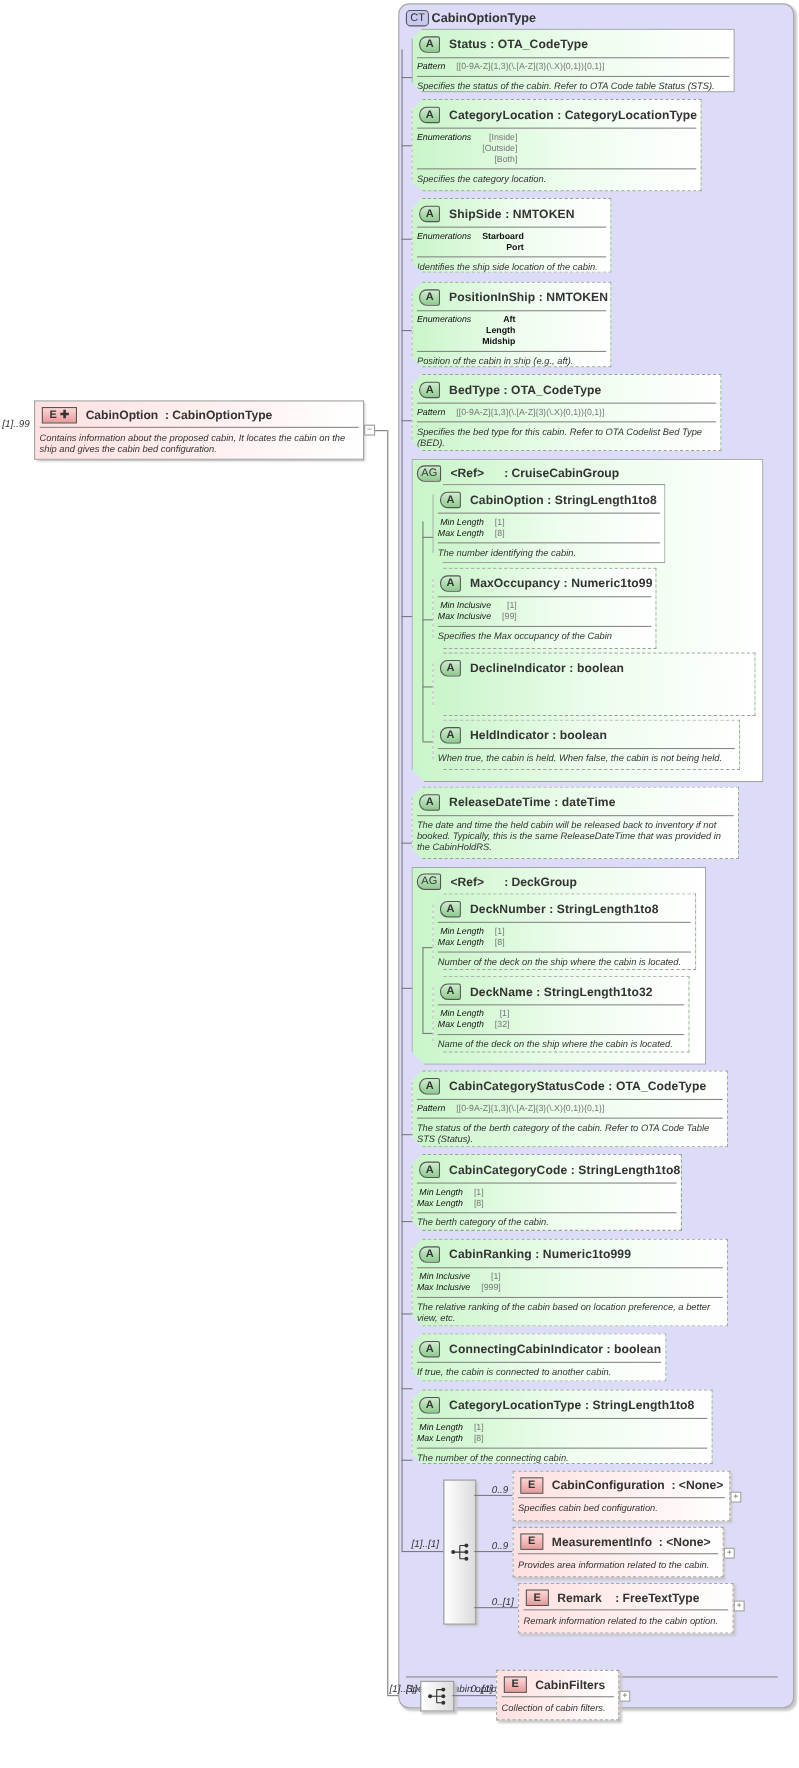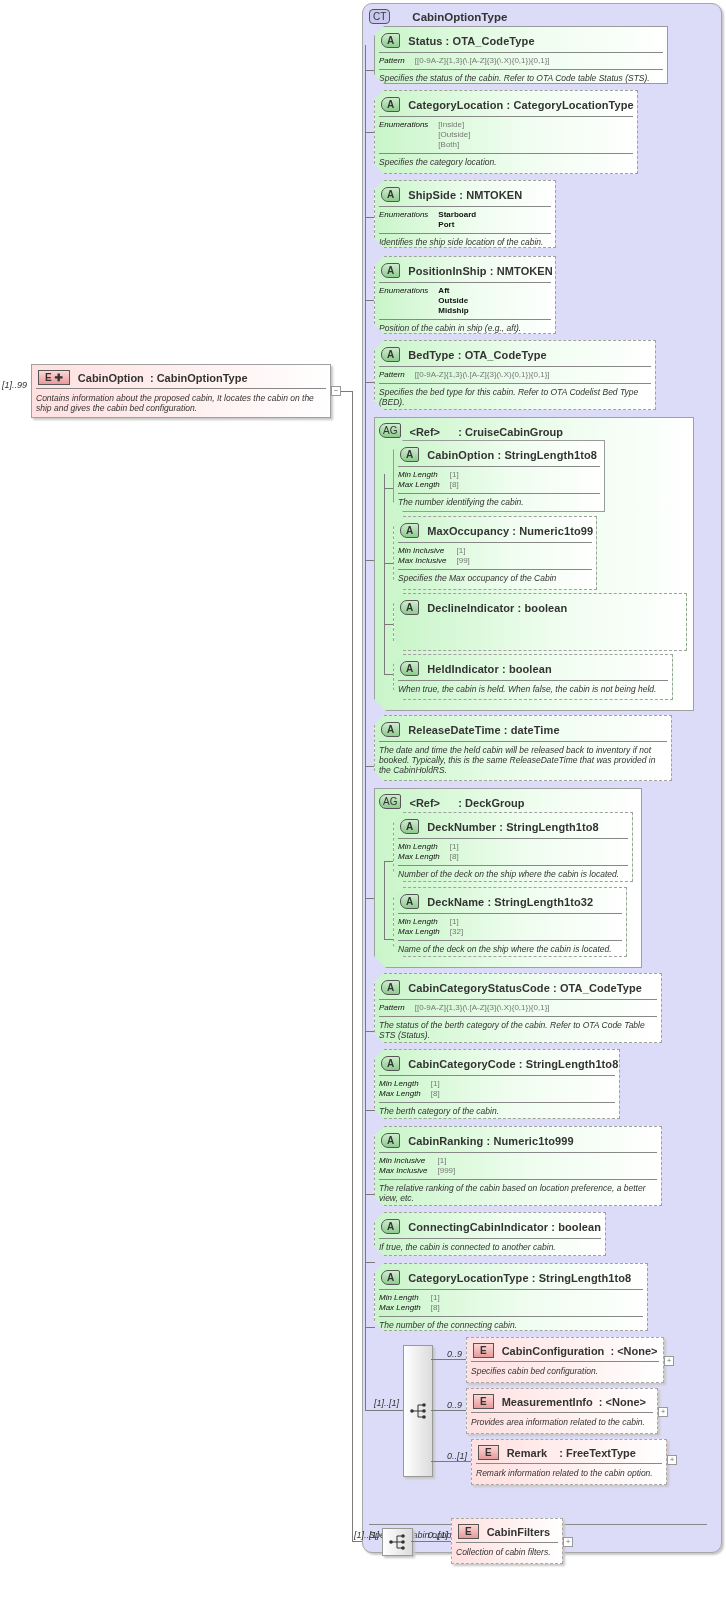--- a/index.html
+++ b/index.html
@@ -5,49 +5,49 @@
   html, body { margin:0; padding:0; background:#ffffff; }
   body { width:726px; height:1607px; position:relative; overflow:hidden;
          font-family:"Liberation Sans", sans-serif; color:#222; }
   .line-h { position:absolute; height:1px; background:#7a7a7a; }
   .line-v { position:absolute; width:1px; background:#7a7a7a; }
 
   
   .ct { position:absolute; left:362px; top:3px; width:358px; height:1548px;
         background:#dcdcf8; border:1px solid #a6a6a6; border-radius:10px;
         box-shadow:2px 2px 2px #c8c8c8; }
-  .ct-head { position:absolute; left:6px; top:5px; display:flex; align-items:center; gap:22px; }
+  .ct-head { position:absolute; left:6px; top:5px; display:flex; align-items:center; gap:2px; }
   .ct-badge { font-size:10px; border:1px solid #555; border-radius:4px; background:#c8c8f0;
               padding:0 3px; line-height:13px; color:#333; }
   .ct-title { font-size:11.5px; font-weight:bold; color:#333; }
   .ct-foot { position:absolute; left:6px; right:14px; bottom:12px; border-top:1px solid #888;
              font-size:9px; font-style:italic; padding-top:5px; color:#333; }
 
   
   .attr { position:absolute; background:linear-gradient(90deg,#c9f5c9 0%, #effdef 55%, #ffffff 100%);
           border:1px solid #9a9a9a; box-shadow:2px 2px 2px #c6c6c6;
           clip-path: polygon(10px 0, 100% 0, 100% 100%, 10px 100%, 0 calc(100% - 10px), 0 10px); }
   .attr.opt { border:1px dashed #a0a0a0; }
   .a-head { display:flex; align-items:center; gap:8px; padding:6px 6px 4px 6px; }
   .a-badge { font-size:10px; font-weight:bold; color:#333; border:1px solid #555; border-radius:7px 2px 2px 7px;
              background:linear-gradient(#cfeccf,#8ecb8e); padding:0 5px; line-height:13px; }
   .a-title { font-size:11px; font-weight:bold; color:#333; white-space:nowrap; letter-spacing:0.1px; }
   .a-props { margin:0 4px 0 4px; border-top:1px solid #888; padding:3px 0 3px 0; font-size:8px; }
-  .a-props table { border-collapse:collapse; }
+  .a-props table { border-collapse:collapse;text-align:right; }
   .a-props td { padding:0; vertical-align:top; line-height:10px; }
   .a-props td.k { font-style:italic; color:#111; padding-right:10px; white-space:nowrap; }
   .a-props td.v { color:#777; font-family:"Liberation Sans", sans-serif; }
   .a-props td.v.bold { color:#111; font-weight:bold; }
   .a-desc { margin:0 4px; border-top:1px solid #888; font-size:8.5px; font-style:italic; padding:3px 0 6px 0; line-height:10px; color:#333; }
 
   
   .ag { position:absolute; background:linear-gradient(90deg,#c9f5c9 0%, #effdef 60%, #ffffff 100%);
         border:1px solid #a0a0a0; box-shadow:3px 3px 2px #c0c0c0;
         clip-path: polygon(0 0, 100% 0, 100% 100%, 12px 100%, 0 calc(100% - 12px)); }
-  .ag-head { position:absolute; left:4px; top:5px; display:flex; align-items:flex-end; gap:8px; }
+  .ag-head { position:absolute; left:4px; top:5px; display:flex; align-items:center; gap:8px; }
   .ag-badge { font-size:10px; color:#333; border:1px solid #555; border-radius:7px 2px 2px 7px;
               background:linear-gradient(#cfeccf,#8ecb8e); padding:0 3px; line-height:13px; }
   .ag-title { font-size:11px; font-weight:bold; color:#333; white-space:pre; }
 
   
   .el { position:absolute; background:linear-gradient(90deg,#ffe0e0 0%, #fff2f2 60%, #ffffff 100%);
         border:1px solid #a0a0a0; box-shadow:2px 2px 2px #c8c8c8; }
   .el.opt { border:1px dashed #a8a8a8; }
   .e-head { display:flex; align-items:center; gap:8px; padding:5px 6px 3px 6px; }
   .e-badge { font-size:10px; font-weight:bold; color:#333; border:1px solid #555;
@@ -164,21 +164,21 @@
     </div>
   <div class="a-props">
       <table>
     <tbody>
           <tr>
             <td class="k">Enumerations</td>
             <td class="v bold">Aft</td>
           </tr>
     <tr>
             <td></td>
-            <td class="v bold">Outside</td>
+            <td class="v bold">Length</td>
           </tr>
     <tr>
             <td></td>
             <td class="v bold">Midship</td>
           </tr>
   </tbody>
       </table>
     </div>
   <div class="a-desc">Position of the cabin in ship (e.g., aft).</div>
 </div>

